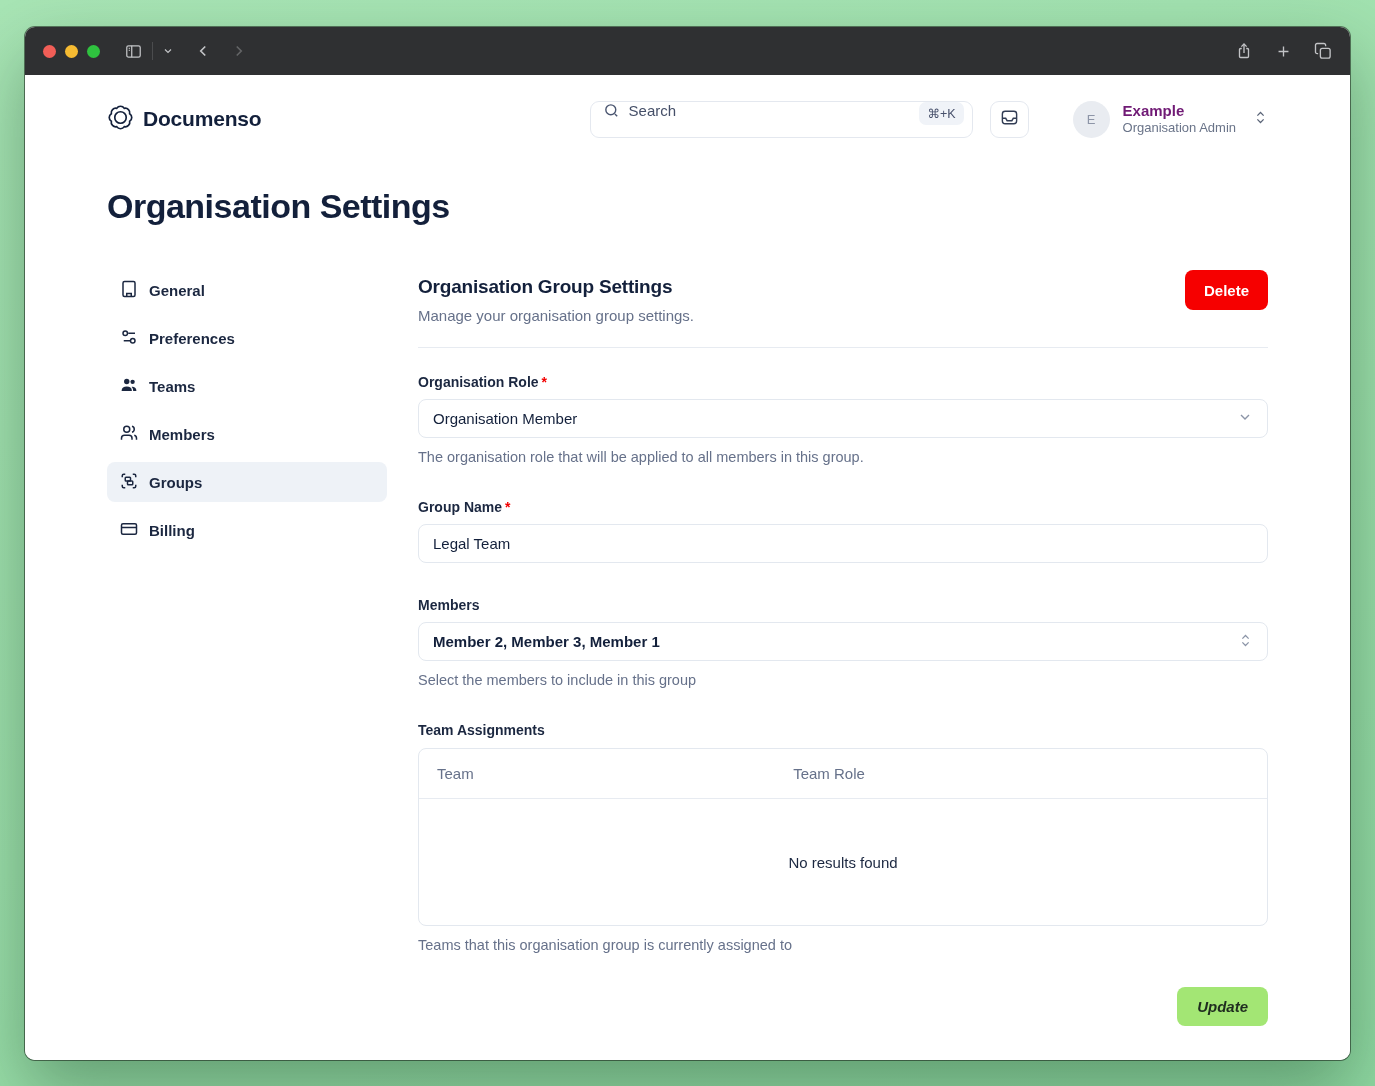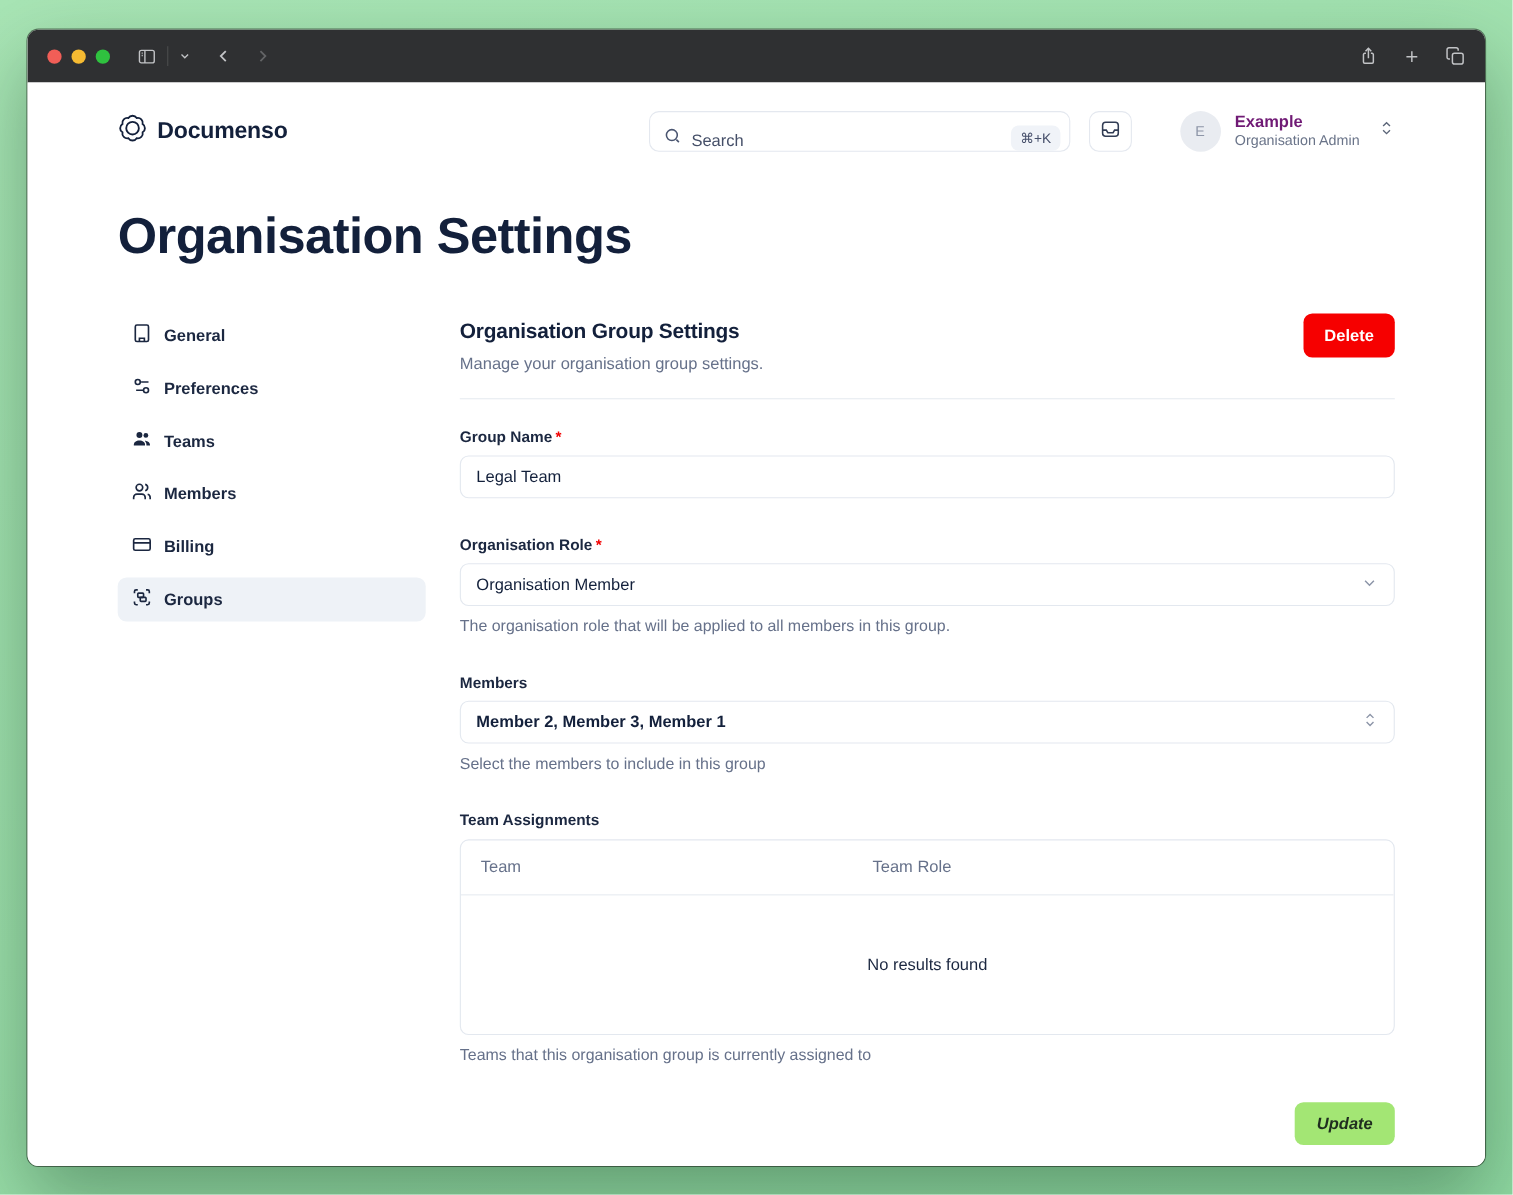--- a/index.html
+++ b/index.html
@@ -31,21 +31,21 @@
   .tb-btn.dim { color:#636466; }
   .tb-right { margin-left:auto; display:flex; align-items:center; gap:22px; color:#c2c3c6; }
   
   .content { height:985px; background:#fff; padding:0 82px; }
   
   .app-header { display:flex; align-items:center; padding-top:22px; height:66px; }
   .brand { display:flex; align-items:center; gap:9px; color:#13203b; }
   .brand-name { font-size:21px; font-weight:700; letter-spacing:-0.2px; }
   .searchbox {
     margin-left:auto; width:383px; height:37px; border:1px solid #e4e8ef; border-radius:9px;
-    display:flex; align-items:flex-end; padding:0 8px 0 12px; color:#57627c; background:#fff;
+    display:flex; align-items:flex-start; padding:0 8px 0 12px; color:#57627c; background:#fff;
   }
   .searchbox input {
     border:none; outline:none; flex:1; margin-left:9px; font-size:15px;
     font-family:"Liberation Sans",sans-serif; color:#2d3852; background:transparent;
   }
   .searchbox input::placeholder { color:#454f68; opacity:1; }
   .kbd {
     background:#f0f3f8; border-radius:7px; padding:4px 8px; font-size:12.5px; color:#47506b;
   }
   .inbox-btn {
@@ -55,21 +55,21 @@
   .user-menu { margin-left:44px; display:flex; align-items:center; cursor:pointer; }
   .avatar {
     width:37px; height:37px; border-radius:50%; background:#e9ecf1; color:#8d95a7;
     display:flex; align-items:center; justify-content:center; font-size:13px;
   }
   .user-text { margin-left:13px; }
   .user-name { font-size:15px; font-weight:700; color:#701a75; line-height:1.2; }
   .user-role { font-size:13px; color:#6a7489; line-height:1.3; }
   .user-chevron { margin-left:17px; color:#5b6578; }
   
-  .page-title { margin-top:46px; font-size:46px; font-weight:700; letter-spacing:-0.5px; color:#13203b; }
+  .page-title { margin-top:46px; font-size:34px; font-weight:700; letter-spacing:-0.5px; color:#13203b; }
   
   .layout { display:flex; margin-top:44px; gap:31px; }
   .sidebar { width:280px; flex-shrink:0; }
   .side-item {
     height:40px; display:flex; align-items:center; gap:11px; padding:0 13px; margin-bottom:8px;
     border-radius:8px; font-size:15px; font-weight:600; color:#1b2740; cursor:pointer;
   }
   .side-item svg { color:#1b2740; flex-shrink:0; }
   .side-item.active { background:#eef2f7; }
   
@@ -261,75 +261,75 @@
           <span>
             <svg width="18" height="18" viewBox="0 0 24 24" fill="none" stroke="currentColor" stroke-width="2">
                 <path d="M16 21v-2a4 4 0 0 0-4-4H6a4 4 0 0 0-4 4v2"></path>
                 <circle cx="9" cy="7" r="4"></circle>
                 <path d="M22 21v-2a4 4 0 0 0-3-3.87"></path>
                 <path d="M16 3.13a4 4 0 0 1 0 7.75"></path>
               </svg>
           </span>
           <span>Members</span>
         </div>
-        <div class="side-item">
-          <span>
-            <svg width="18" height="18" viewBox="0 0 24 24" fill="none" stroke="currentColor" stroke-width="2">
-                <rect x="2" y="5" width="20" height="14" rx="2"></rect>
-                <path d="M2 10h20"></path>
-              </svg>
-          </span>
-          <span>Billing</span>
-        </div>
         <div class="side-item active">
           <span>
             <svg width="18" height="18" viewBox="0 0 24 24" fill="none" stroke="currentColor" stroke-width="2">
                 <path d="M3 7V5a2 2 0 0 1 2-2h2"></path>
                 <path d="M17 3h2a2 2 0 0 1 2 2v2"></path>
                 <path d="M21 17v2a2 2 0 0 1-2 2h-2"></path>
                 <path d="M7 21H5a2 2 0 0 1-2-2v-2"></path>
                 <rect width="7" height="5" x="7" y="7" rx="1"></rect>
                 <rect width="7" height="5" x="10" y="12" rx="1"></rect>
               </svg>
           </span>
           <span>Groups</span>
         </div>
+        <div class="side-item">
+          <span>
+            <svg width="18" height="18" viewBox="0 0 24 24" fill="none" stroke="currentColor" stroke-width="2">
+                <rect x="2" y="5" width="20" height="14" rx="2"></rect>
+                <path d="M2 10h20"></path>
+              </svg>
+          </span>
+          <span>Billing</span>
+        </div>
       </nav>
 
       <section class="main">
         <div class="main-head">
           <div>
             <h2 class="main-title">Organisation Group Settings</h2>
             <p class="main-sub">Manage your organisation group settings.</p>
           </div>
           <button class="btn-danger">Delete</button>
         </div>
 
         <hr class="divider">
-
-        <div class="field">
-          <div class="label">
-            <span>Group Name</span><span class="req">*</span>
-          </div>
-          <input class="text-input" type="text" value="Legal Team" style="">
-        </div>
 
         <div class="field">
           <div class="label">
             <span>Organisation Role</span><span class="req">*</span>
           </div>
           <div class="select">
             <span class="sel-value">Organisation Member</span>
             <span>
               <svg width="16" height="16" viewBox="0 0 24 24" fill="none" stroke="currentColor" stroke-width="2">
                   <path d="m6 9 6 6 6-6"></path>
                 </svg>
             </span>
           </div>
           <p class="hint">The organisation role that will be applied to all members in this group.</p>
+        </div>
+
+        <div class="field">
+          <div class="label">
+            <span>Group Name</span><span class="req">*</span>
+          </div>
+          <input class="text-input" type="text" value="Legal Team" style="">
         </div>
 
         <div class="field">
           <div class="label">
             <span>Members</span>
           </div>
           <div class="select">
             <span class="sel-value medium">Member 2, Member 3, Member 1</span>
             <span>
               <svg width="15" height="15" viewBox="0 0 24 24" fill="none" stroke="currentColor" stroke-width="2">

